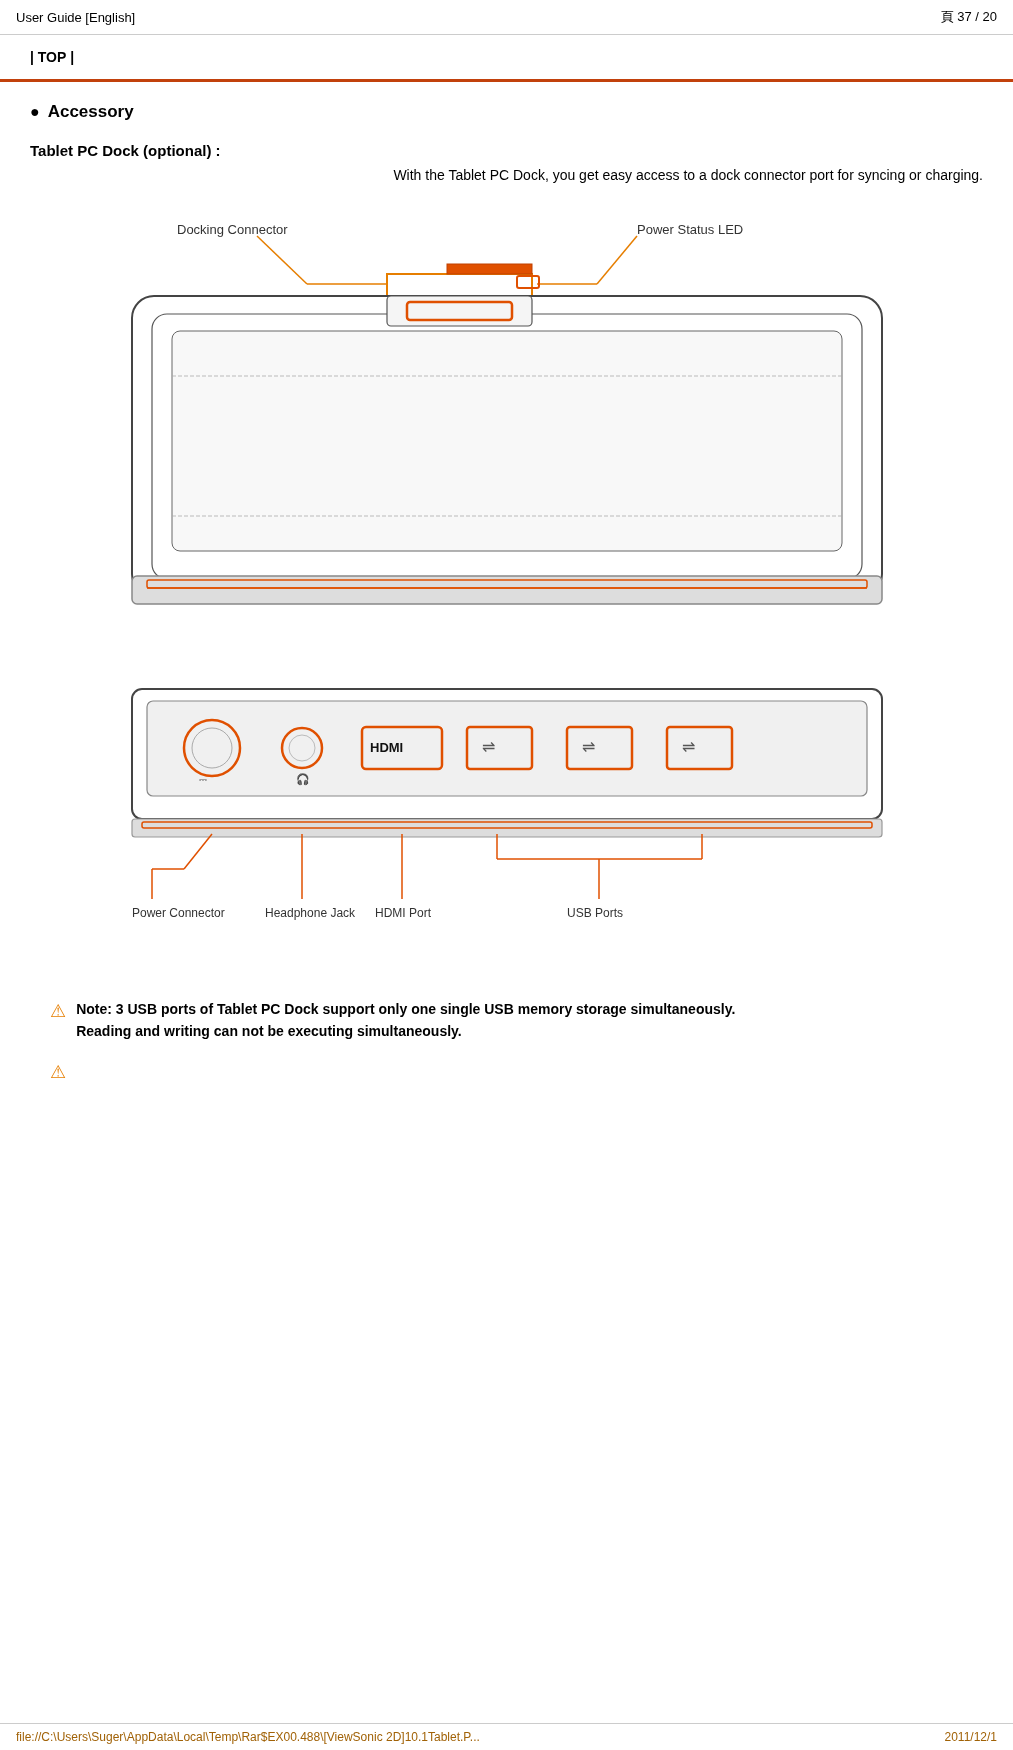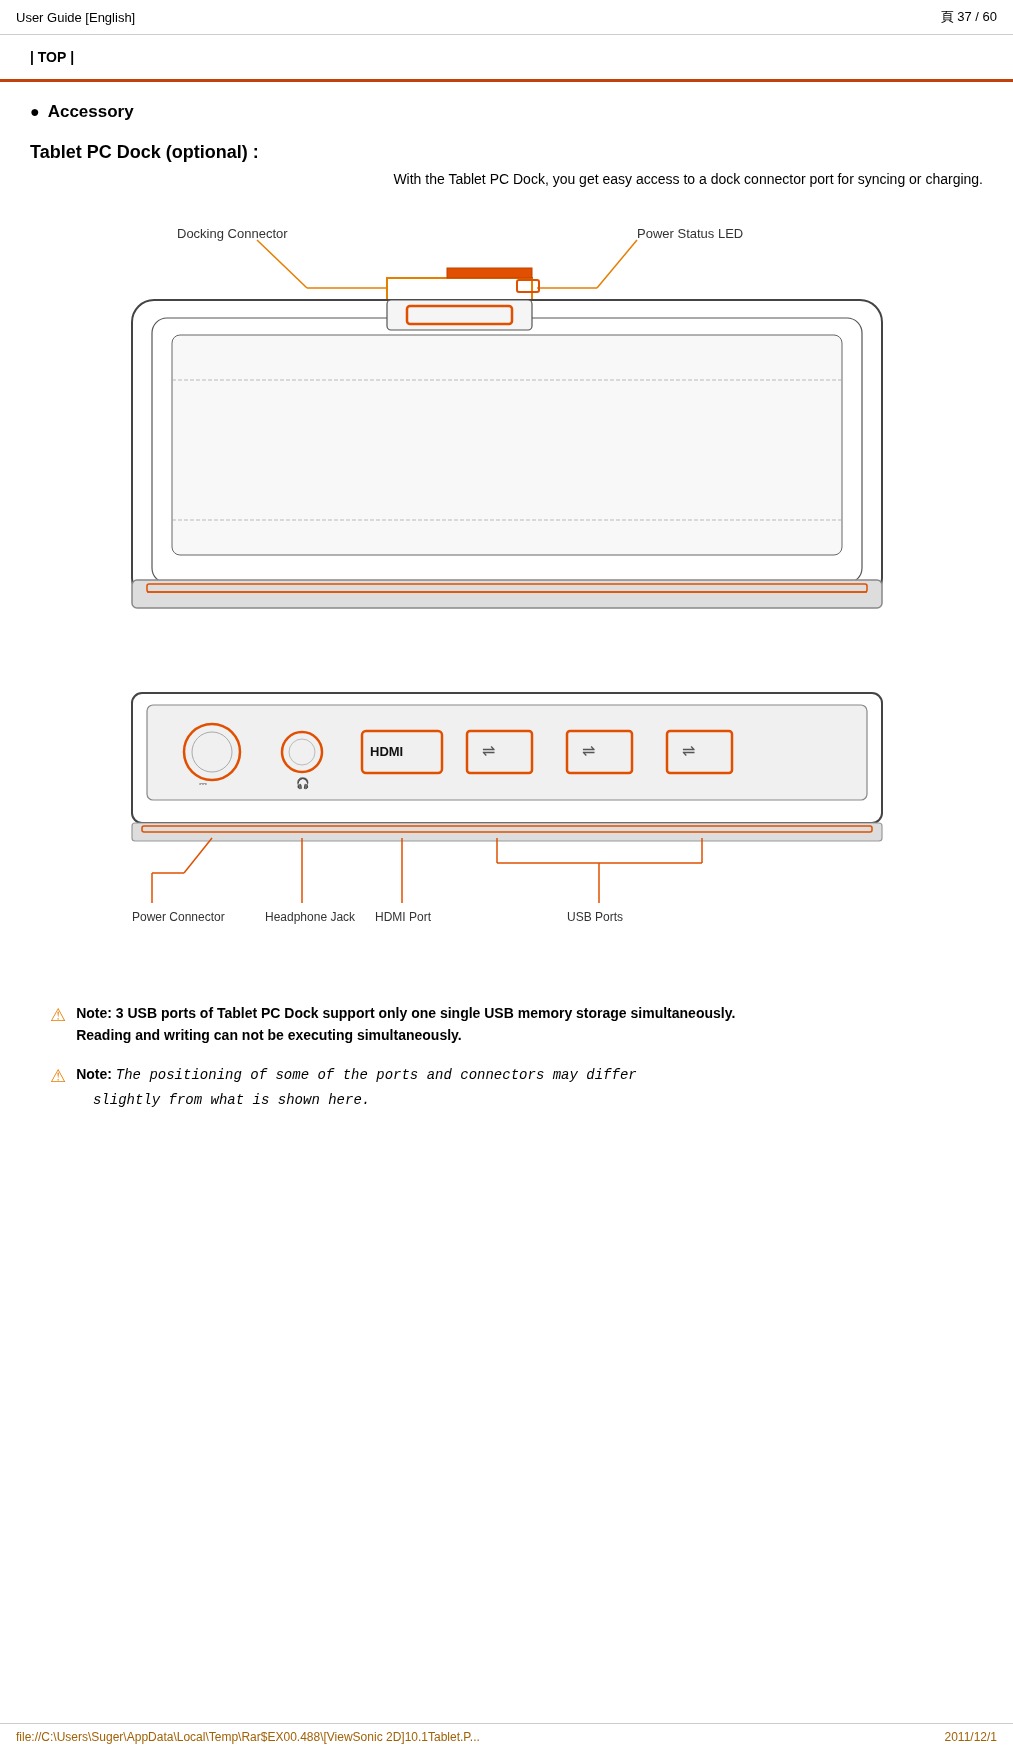--- a/index.html
+++ b/index.html
@@ -40,21 +40,21 @@
       align-items: center;
       gap: 8px;
       margin-bottom: 20px;
     }
     .bullet { font-size: 16px; }
     .section-heading {
       font-size: 17px;
       font-weight: bold;
     }
     .sub-heading {
-      font-size: 18px;
+      font-size: 15px;
       font-weight: bold;
       margin-bottom: 6px;
       margin-top: 10px;
     }
     .description {
       font-size: 14px;
       margin-bottom: 20px;
       line-height: 1.5;
       text-align: right;
     }
@@ -105,21 +105,21 @@
     }
     svg text {
       font-family: Arial, sans-serif;
     }
   </style>
 </head>
 <body>
 
 <div class="header">
   <span>User Guide [English]</span>
-  <span>頁 37 / 60</span>
+  <span>頁 37 / 20</span>
 </div>
 
 <div class="top-nav">
   <span class="top-pipe">| </span>
   <a href="#">TOP</a>
   <span class="top-pipe"> |</span>
 </div>
 
 <div class="main-content">
 
@@ -230,24 +230,20 @@
   <div class="note-section">
     <span class="note-icon">⚠</span>
     <div>
       <span class="note-label">Note:</span>
       <span class="note-text"> 3 USB ports of Tablet PC Dock support only one single USB memory storage simultaneously.<br>Reading and writing can not be executing simultaneously.</span>
     </div>
   </div>
 
   <div class="note-section">
     <span class="note-icon">⚠</span>
-    <div>
-      <span class="note-label">Note:</span>
-      <span class="note-text2"> The positioning of some of the ports and connectors may differ<br>&nbsp;&nbsp;slightly from what is shown here.</span>
-    </div>
   </div>
 
 </div>
 
 <div class="footer">
   <span>file://C:\Users\Suger\AppData\Local\Temp\Rar$EX00.488\[ViewSonic 2D]10.1Tablet.P...</span>
   <span>2011/12/1</span>
 </div>
 
 </body></html>

